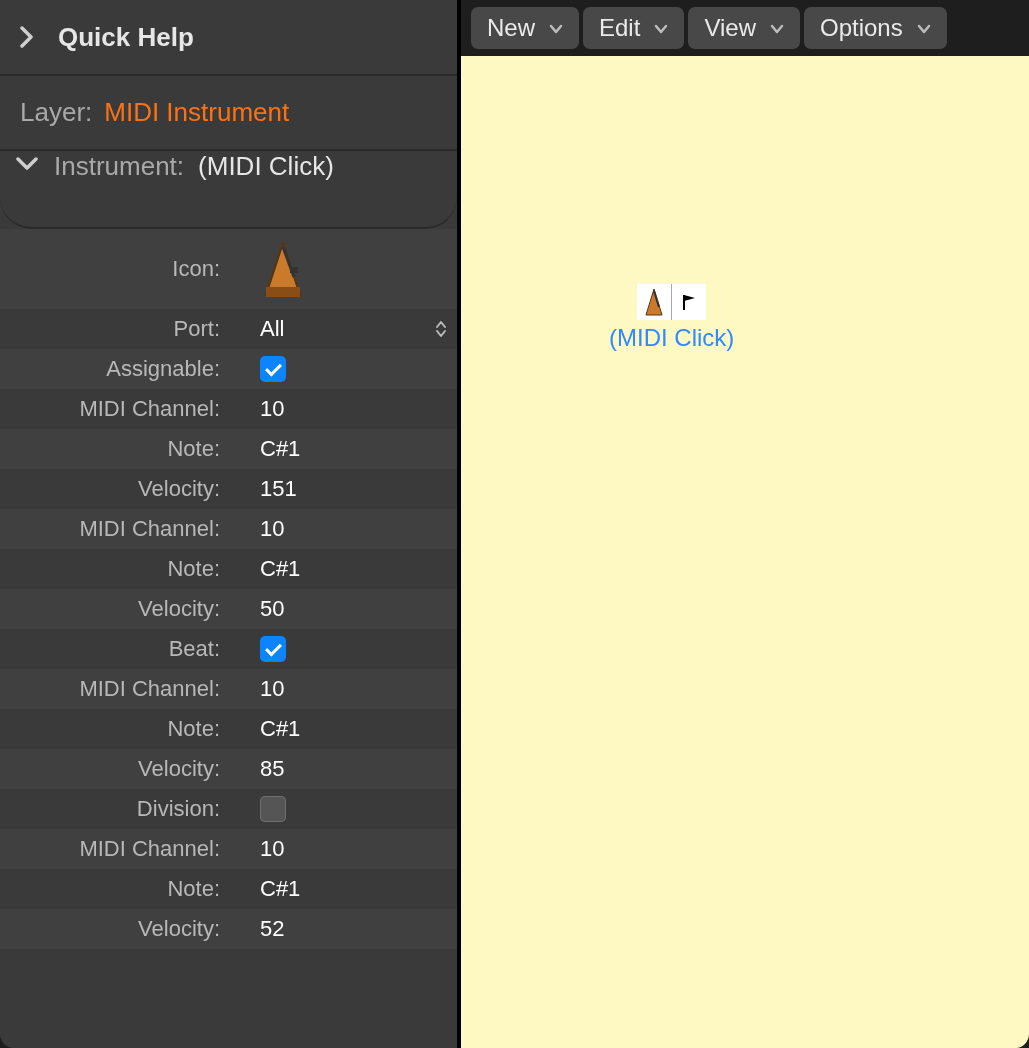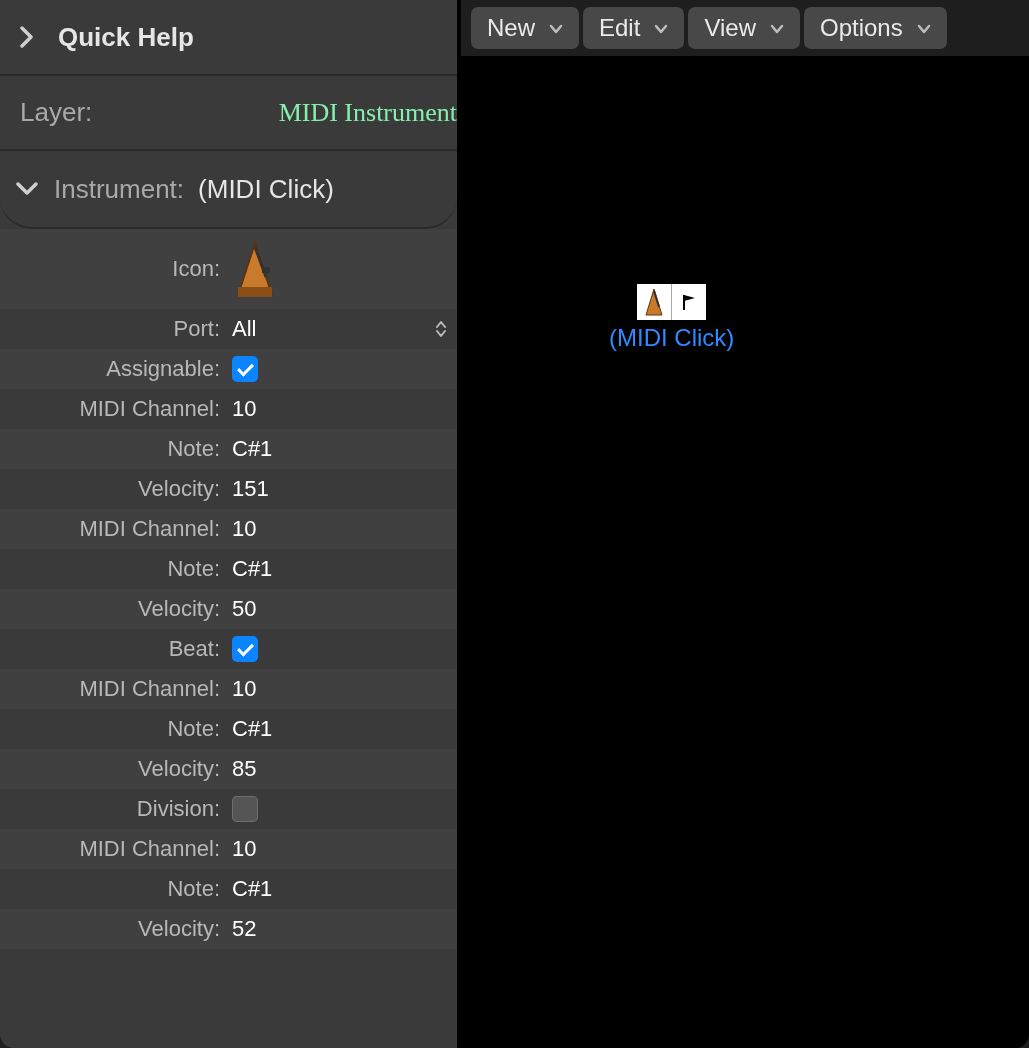--- a/index.html
+++ b/index.html
@@ -49,31 +49,29 @@
     justify-content: center;
   }
   .layer-row {
     height: 73px;
     display: flex;
     align-items: center;
     padding-left: 20px;
     font-size: 26px;
     color: #a9a9a9;
     border-bottom: 2px solid #2a2a2a;
-    gap: 18px;
-    justify-content: space-between;
+    gap: 12px;
   }
   .layer-row .value {
-    color: #86efac;
-    font-family: Liberation Serif, serif;
+    color: #f97316;
   }
   .instrument-header {
     height: 76px;
     display: flex;
-    align-items: center;
+    align-items: flex-start;
     padding-left: 14px;
     font-size: 26px;
     color: #a9a9a9;
     border-bottom: 2px solid #2a2a2a;
     gap: 14px;
     border-radius: 32px;
   }
   .instrument-header .value {
     color: #e6e6e6;
   }
@@ -84,20 +82,21 @@
     align-items: center;
     justify-content: center;
   }
 
   
   .prop-row {
     height: 40px;
     display: flex;
     align-items: center;
     font-size: 22px;
+    gap: 28px;
   }
   .prop-row:nth-child(odd)  { background: #404040; }
   .prop-row:nth-child(even) { background: #3a3a3a; }
 
   .prop-label {
     width: 228px;
     text-align: right;
     padding-right: 8px;
     color: #b8b8b8;
     box-sizing: border-box;
@@ -149,21 +148,21 @@
   
   .metronome-svg { display:block; }
 
   .prop-list { display:flex; flex-direction:column; }
 
   
   .right {
     flex: 1;
     display: flex;
     flex-direction: column;
-    background: #000000;
+    background: #fef9c3;
     position: relative;
     border-bottom-right-radius: 14px;
     overflow: hidden;
   }
   .toolbar {
     height: 56px;
     display: flex;
     align-items: center;
     padding: 0 10px;
     gap: 4px;

